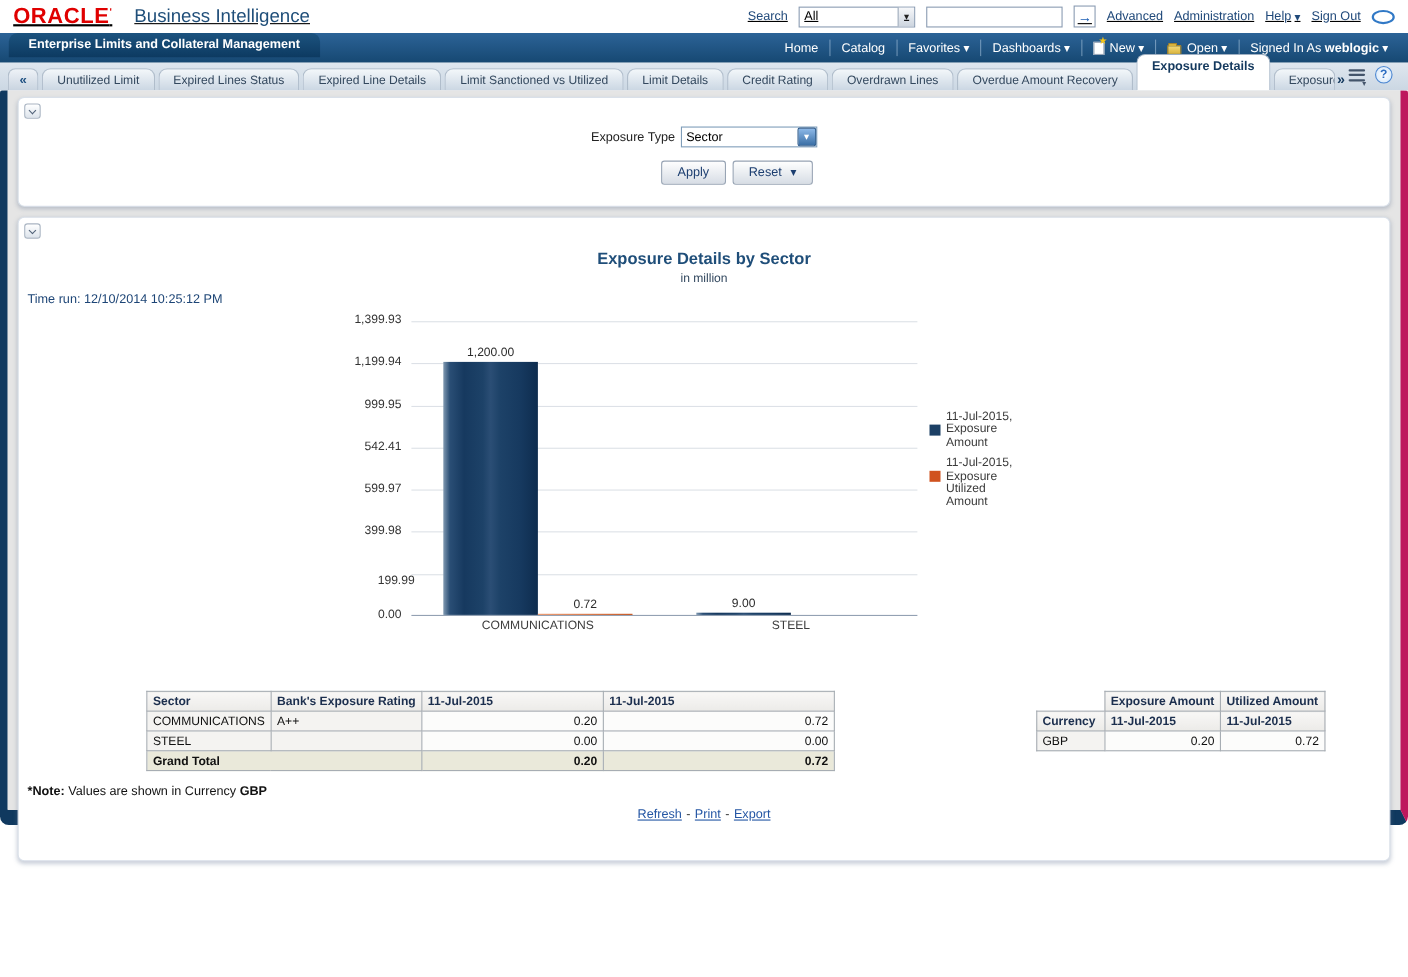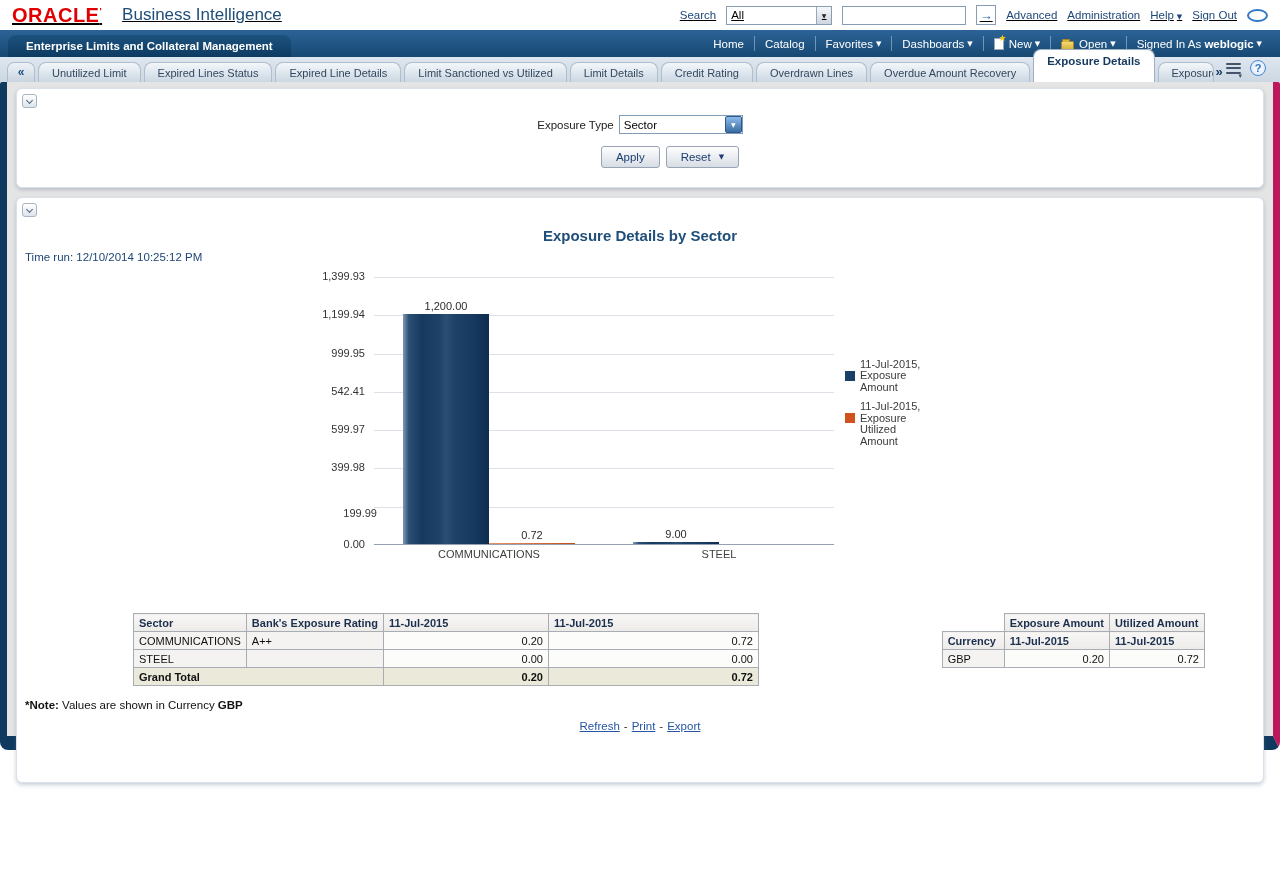--- a/index.html
+++ b/index.html
@@ -17,21 +17,21 @@
     display:flex;align-items:center;justify-content:center}
   .dd-btn::after{content:"▼";font-size:6px;color:#222;font-family:"DejaVu Sans",sans-serif}
   .search-input{width:124px;height:19px;border:1px solid #8a9cb2;font-size:11.5px;padding:0 3px}
   .go-btn{width:20px;height:20px;border:1px solid #8a9cb2;background:#fff;color:#1b5eb5;font-weight:bold;
     display:flex;align-items:center;justify-content:center;font-size:13px}
   .hdr-link{white-space:nowrap}
   .caret-dn{display:inline-block}
   .caret-dn::after{content:"▼";font-size:7px;color:currentColor;font-family:"DejaVu Sans",sans-serif;margin-left:3px}
   .oval-icon{width:21px;height:13px;border:2px solid #3179c6;border-radius:50%}
   
-  .navbar{height:27px;background:linear-gradient(#2c6397,#164872);display:flex;align-items:flex-end;color:#fff}
+  .navbar{height:27px;background:linear-gradient(#2c6397,#164872);display:flex;align-items:flex-start;color:#fff}
   .dash-tab{background:linear-gradient(#1c537f,#0d3a61);height:22px;display:flex;align-items:center;
     padding:0 18px;border-radius:8px 8px 0 0;font-weight:bold;font-size:11.5px;margin-left:8px;white-space:nowrap}
   .nav-right{margin-left:auto;display:flex;align-items:center;height:100%;font-size:11.5px;padding-right:8px}
   .nav-item{padding:0 10px;display:flex;align-items:center;white-space:nowrap}
   .nav-sep{width:1px;height:15px;background:rgba(190,214,236,.5)}
   .bold{font-weight:bold}
   .new-icon{width:10px;height:12px;background:#fff;border:1px solid #9aa7b8;position:relative;margin-right:5px}
   .new-icon::after{content:"★";position:absolute;right:-4px;top:-6px;color:#f5c518;font-size:9px;font-family:"DejaVu Sans",sans-serif}
   .folder-icon{width:13px;height:9px;background:linear-gradient(#f3d977,#d9b33c);border:1px solid #a5842c;
     border-radius:1px;position:relative;margin-right:5px;margin-top:3px}
@@ -196,20 +196,21 @@
       <button class="btn">Apply</button>
       <button class="btn caret-dn">Reset</button>
     </div>
   </div>
 
   <div class="panel panel2">
     <div class="collapse-btn">
         <span class="chev"></span>
       </div>
     <div class="report-title">Exposure Details by Sector</div>
+    <div class="report-sub">in million</div>
     <div class="time-run">Time run: 12/10/2014 10:25:12 PM</div>
 
     <div class="chart">
       <div id="ylabels">
           <div class="ylab" style="top: 7px;">1,399.93</div>
           <div class="ylab" style="top: 45.2857px;">1,199.94</div>
           <div class="ylab" style="top: 83.5714px;">999.95</div>
           <div class="ylab" style="top: 121.857px;">542.41</div>
           <div class="ylab" style="top: 160.143px;">599.97</div>
           <div class="ylab" style="top: 198.429px;">399.98</div>

